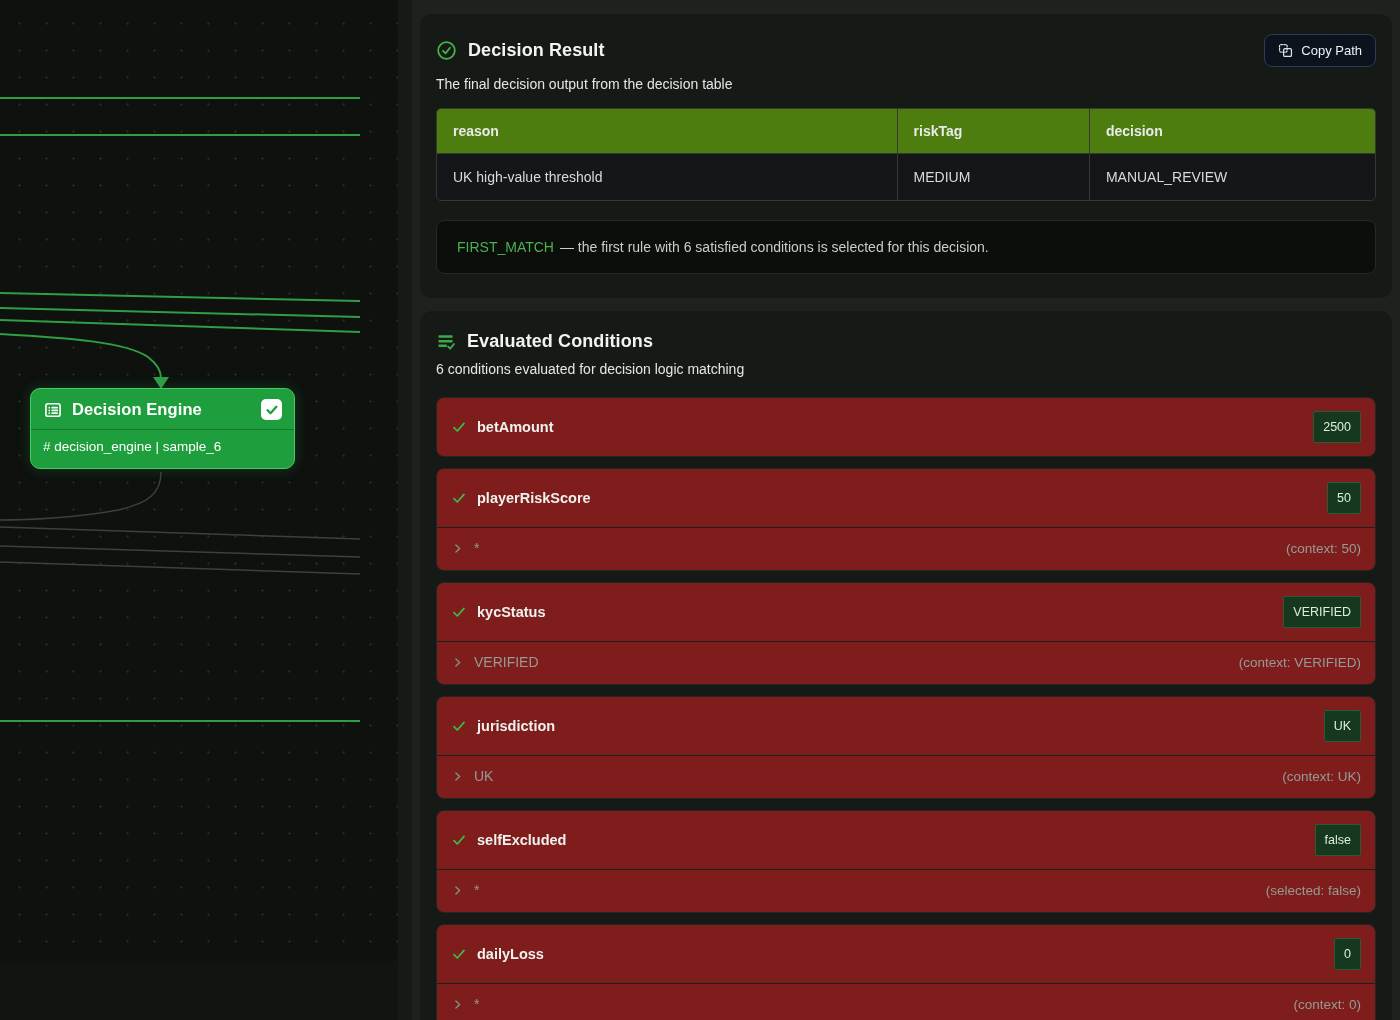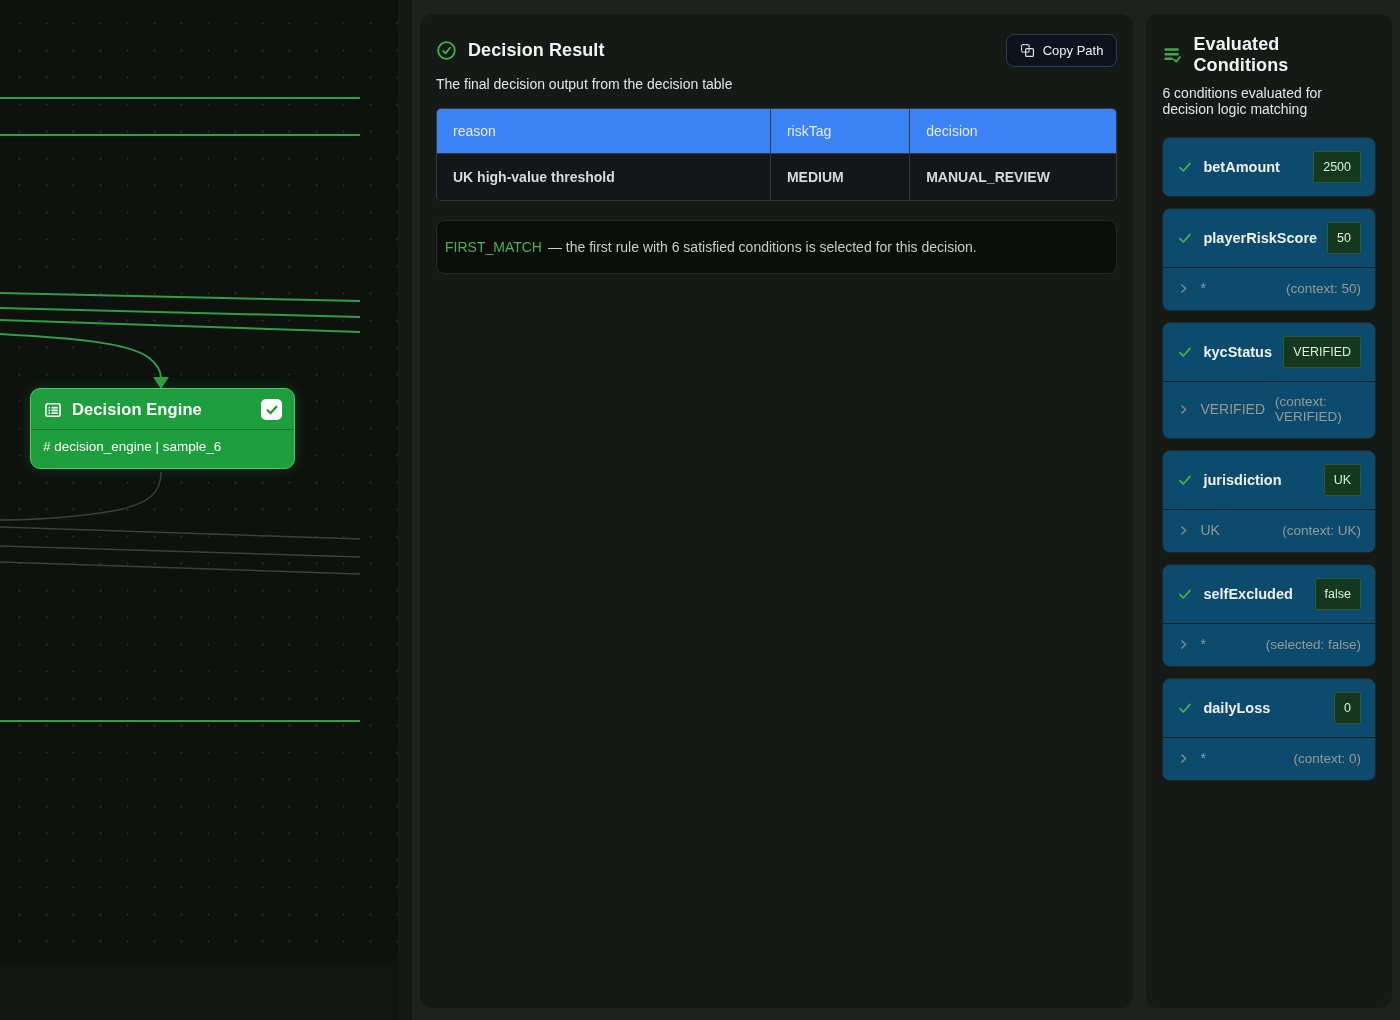--- a/index.html
+++ b/index.html
@@ -21,48 +21,48 @@
   .node-checkbox { width:21px; height:21px; background:#fff; border-radius:5px;
     display:flex; align-items:center; justify-content:center; flex:0 0 21px; }
   .node-divider { height:1px; background:rgba(0,0,0,.25); }
   .node-body { padding:9px 12px 14px; color:#fff; font-size:13.5px; }
 
   
   .pane-gap { flex:0 0 14px; background:#161916; }
 
   
   .panel { flex:1; height:1020px; background:#1e211e; padding:14px 8px 12px;
-    display:flex; flex-direction:row; gap:13px; overflow:hidden; }
+    display:flex; flex-direction:column; gap:13px; overflow:hidden; }
   .card { background:#161a17; border-radius:12px; padding:20px 16px 24px; }
   .sec-head { display:flex; align-items:center; gap:11px; margin-bottom:9px; }
   .sec-title { color:#f2f4f2; font-size:18px; font-weight:600; letter-spacing:.1px; }
   .sec-sub { color:#e5e5e5; font-size:14px; margin-bottom:16px; }
 
   .copy-btn { margin-left:auto; display:flex; align-items:center; gap:8px;
     background:#0d131d; border:1px solid #2b3c59; border-radius:8px;
     padding:8px 13px; color:#eef1f4; font-size:13px; font-weight:500; cursor:pointer;
     font-family:inherit; }
 
   
   .result-table { width:100%; border-collapse:separate; border-spacing:0;
     border:1px solid #343934; border-radius:5px; overflow:hidden; margin-bottom:19px;
     font-size:14px; table-layout:fixed; }
-  .result-table th { background:#3b82f6; color:#e9ebe9; text-align:left; font-weight:400;
+  .result-table th { background:#4d7c0f; color:#e9ebe9; text-align:left; font-weight:700;
     padding:14px 16px; border-bottom:1px solid #343934; }
   .result-table th + th, .result-table td + td { border-left:1px solid #343934; }
-  .result-table td { background:#14171a; color:#d8dbd8; padding:15px 16px;font-weight:bold; }
+  .result-table td { background:#14171a; color:#d8dbd8; padding:15px 16px; }
   .col-reason { width:49%; } .col-risk { width:20.5%; } .col-decision { width:30.5%; }
 
   .match-note { background:#0b0e0b; border:1px solid #262a26; border-radius:8px;
-    padding:18px 8px; font-size:14px; color:#c9cec9; }
+    padding:18px 20px; font-size:14px; color:#c9cec9; }
   .match-kw { color:#4cb152; margin-right:6px; }
 
   
   .cond-list { display:flex; flex-direction:column; gap:11px; margin-top:20px; }
-  .cond-card { background:#0c4a6e; border:1px solid #232723; border-radius:8px; }
+  .cond-card { background:#7f1d1d; border:1px solid #232723; border-radius:8px; }
   .cond-head { display:flex; align-items:center; gap:10px; padding:13px 14px; }
   .cond-name { color:#eef1ee; font-size:14.5px; font-weight:600; flex:1; }
   .cond-badge { background:#16381f; border:1px solid #2d5a36; border-radius:2px;
     color:#ddeedd; font-size:12.5px; padding:8px 9px; }
   .cond-rule { display:flex; align-items:center; gap:10px; padding:12px 14px 14px;
     border-top:1px solid #1d211d; color:#959b95; font-size:14px; cursor:pointer; }
   .cond-context { margin-left:auto; font-size:13.5px; color:#959b95; }
   .icon { display:inline-flex; flex:none; }
 </style>
 </head>

